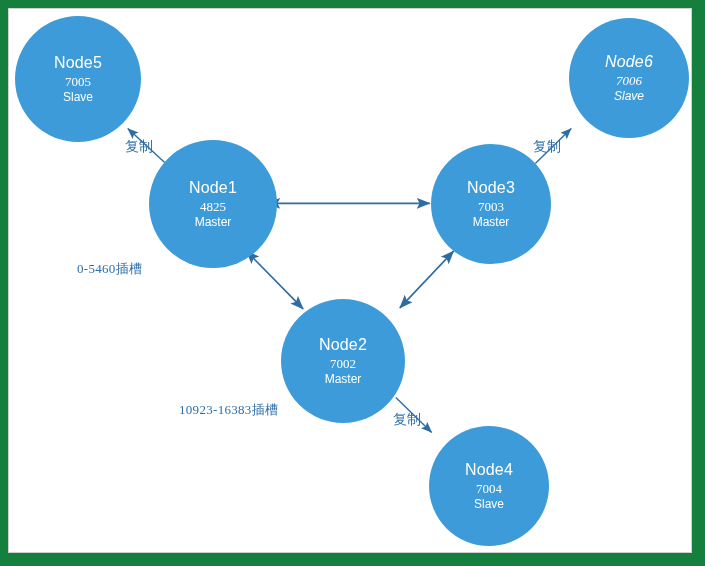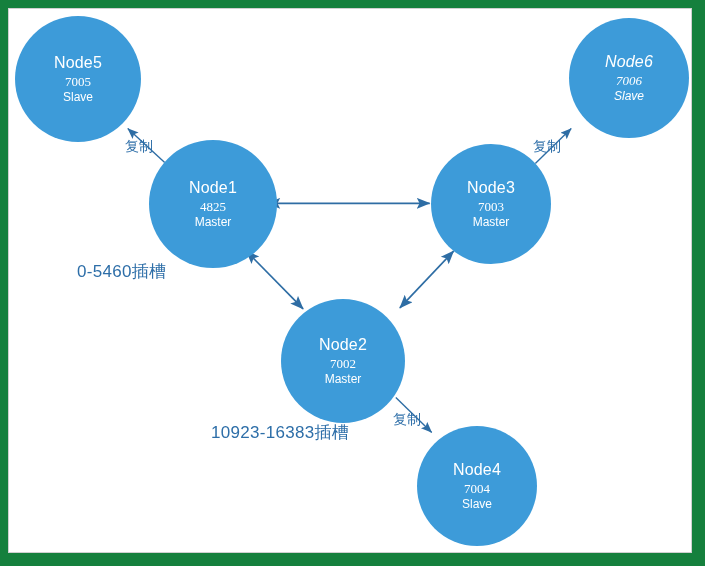--- a/index.html
+++ b/index.html
@@ -58,24 +58,24 @@
     font-size: 13px;
     font-family: "Liberation Serif", serif;
   }
   .node-role {
     font-size: 12px;
   }
   .edge-label {
     position: absolute;
     color: #2d6ea8;
     white-space: nowrap;
-    font-family: Liberation Sans, sans-serif;
+    font-family: Liberation Serif, serif;
   }
   .label-slot {
-    font-size: 17px;
+    font-size: 13px;
     letter-spacing: 0.3px;
   }
   .label-replica {
     font-size: 14px;
   }
 </style>
 </head>
 <body>
 
 <div id="canvas-root">
@@ -128,31 +128,31 @@
       <span class="node-port">7003</span>
       <span class="node-role">Master</span>
     </div>
 
     <div class="node" style="left:272px; top:290px; width:124px; height:124px;">
       <span class="node-name">Node2</span>
       <span class="node-port">7002</span>
       <span class="node-role">Master</span>
     </div>
 
-    <div class="node" style="left:408px; top:417px; width:120px; height:120px;">
+    <div class="node" style="left:420px; top:417px; width:120px; height:120px;">
       <span class="node-name">Node4</span>
       <span class="node-port">7004</span>
       <span class="node-role">Slave</span>
     </div>
 
     <div class="edge-label label-replica" style="left:116px; top:129px;">复制</div>
 
     <div class="edge-label label-replica" style="left:524px; top:129px;">复制</div>
 
     <div class="edge-label label-replica" style="left:384px; top:402px;">复制</div>
 
     <div class="edge-label label-slot" style="left:68px; top:251px;">0-5460插槽</div>
 
 
-    <div class="edge-label label-slot" style="left:170px; top:412px;margin-left:32px;">10923-16383插槽</div>
+    <div class="edge-label label-slot" style="left:170px; top:392px;">10923-16383插槽</div>
 
   </div>
 </div>
 
 </body></html>

